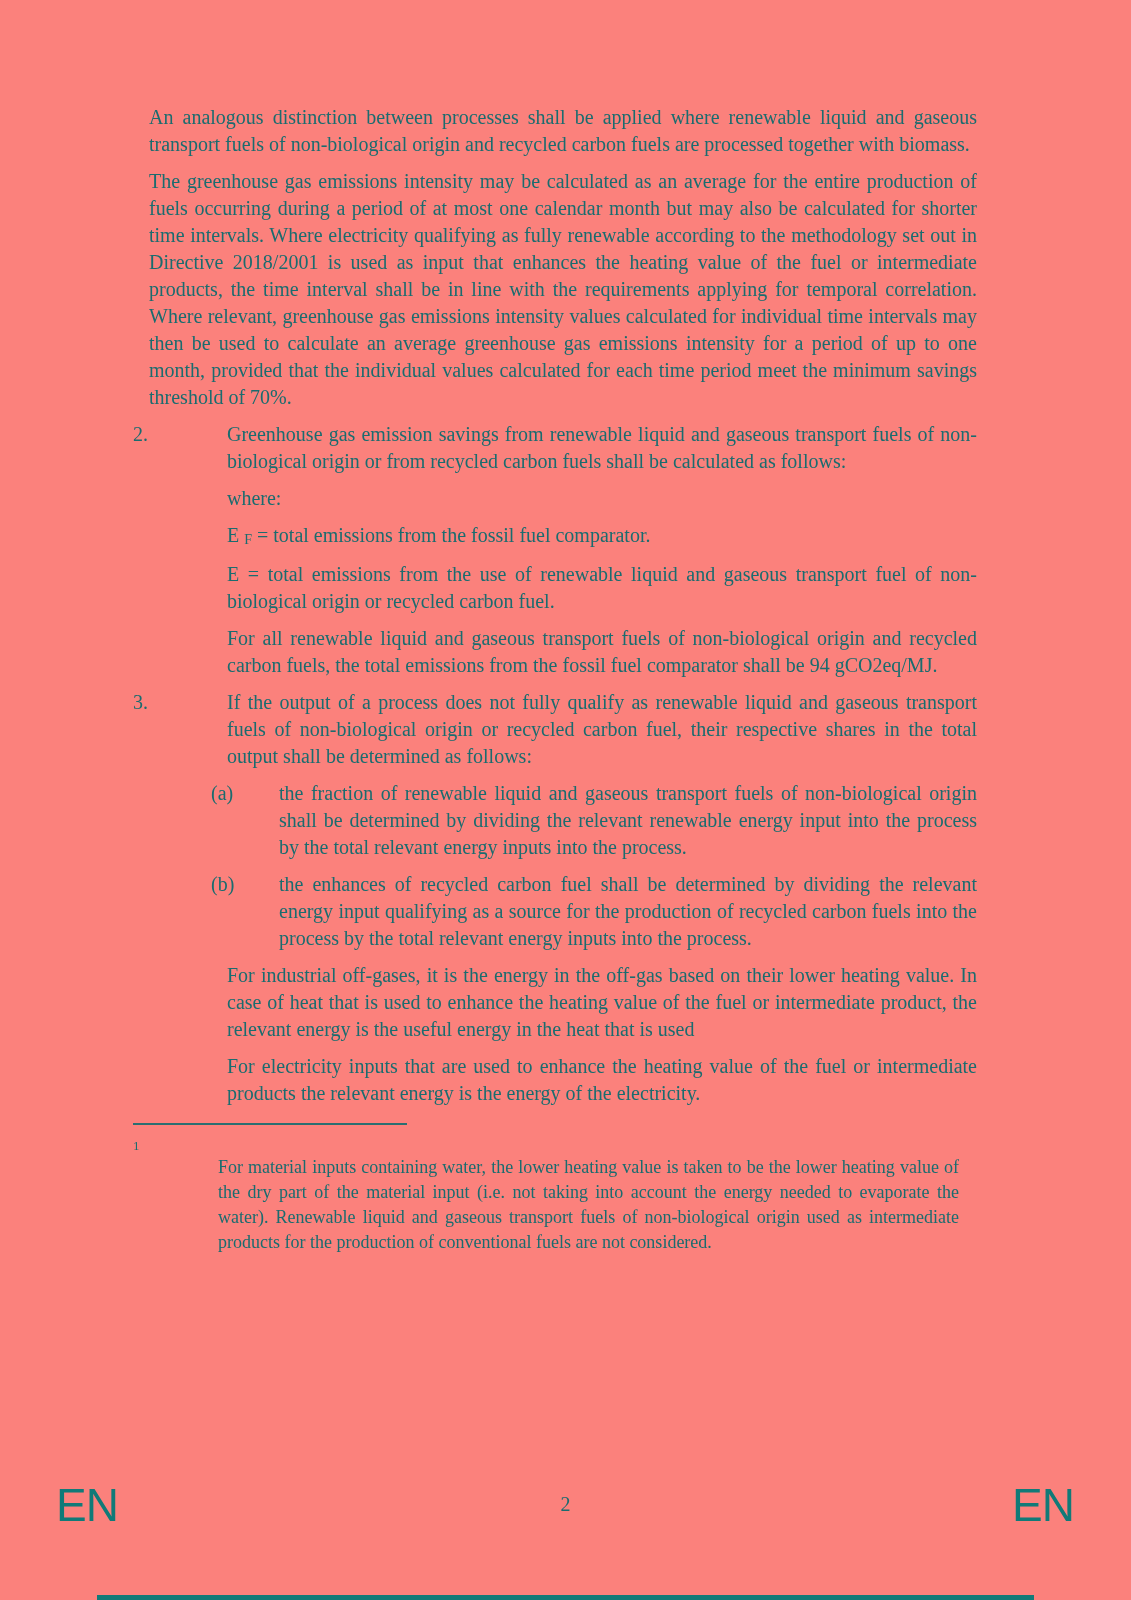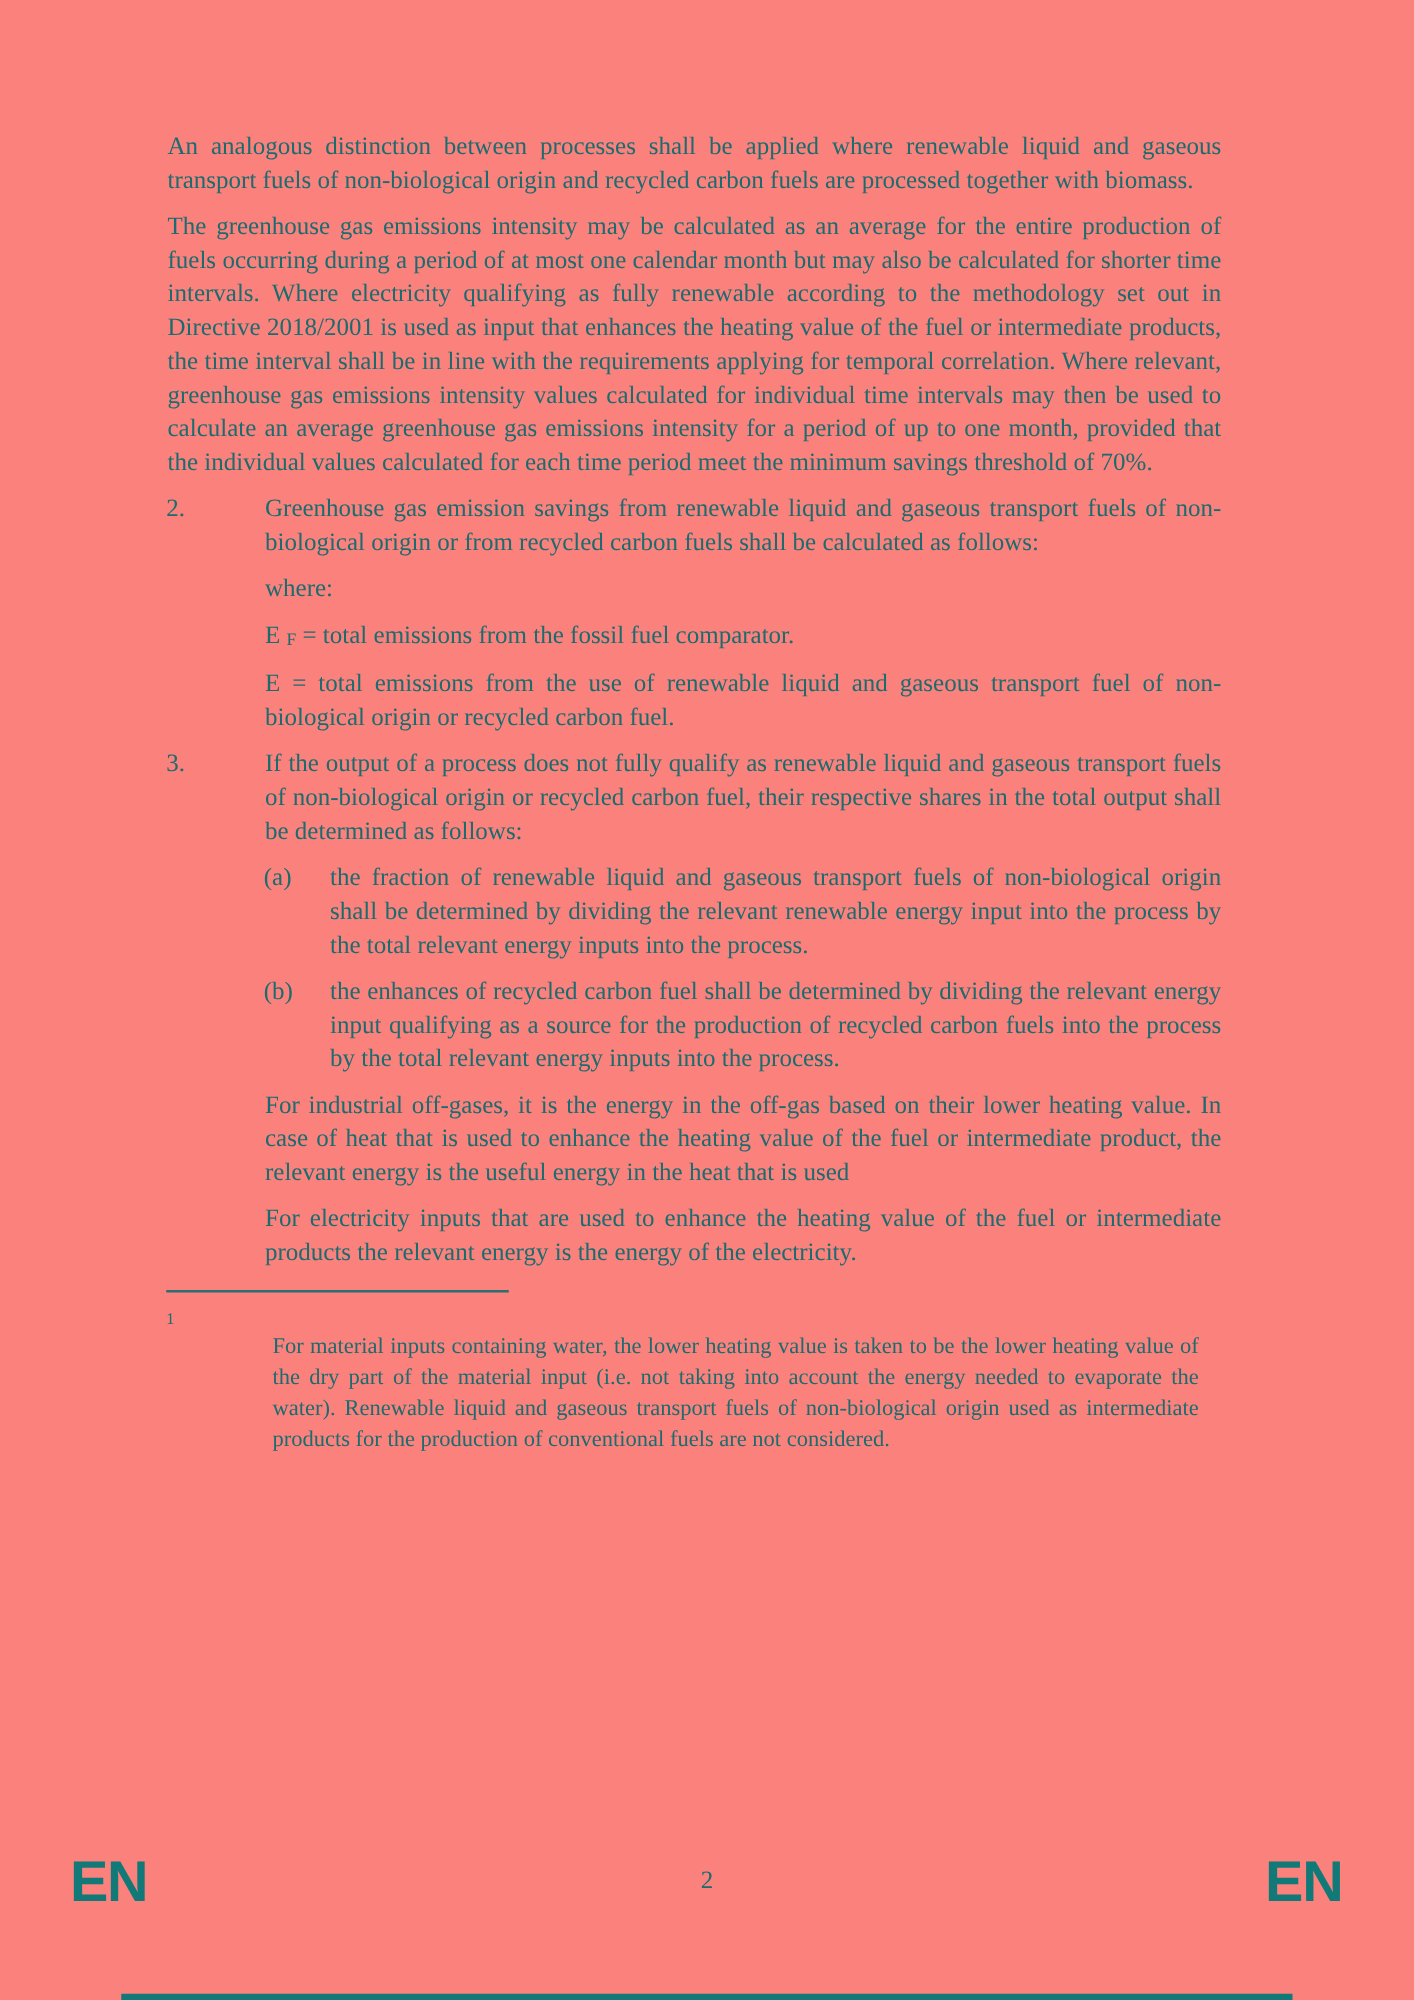--- a/index.html
+++ b/index.html
@@ -19,21 +19,21 @@
     font-family: "Liberation Serif", serif;
     color: var(--ink);
   }
   .content {
     position: absolute;
     left: 133px;
     top: 104px;
     width: 844px;
   }
   p.body {
-    margin: 0 0 10px 1px;
+    margin: 0 0 10px 16px;
     font-size: 20px;
     line-height: 27px;
     text-align: justify;
   }
   .hang { margin-left: 78px; }
   section.numbered {
     display: grid;
     grid-template-columns: 78px 1fr;
     align-items: start;
   }
@@ -63,21 +63,21 @@
   .fn-text {
     margin: 18px;
     font-size: 18px;
     line-height: 25px;
     text-align: justify;
     max-width: 788px;
   }
   .footer-en {
     position: absolute;
     font-family: "Liberation Sans", sans-serif;
-    font-weight: bold;
+    font-weight: normal;
     font-size: 46px;
     line-height: 46px;
     letter-spacing: -1px;
     color: var(--footer-ink);
   }
   .footer-en.left { left: 56px; top: 1482px; }
   .footer-en.right { right: 57px; top: 1482px; }
   .pageno {
     position: absolute;
     left: 0;
@@ -106,20 +106,21 @@
 
     <p class="body hang">The greenhouse gas emissions intensity may be calculated as an average for the entire production of fuels occurring during a period of at most one calendar month but may also be calculated for shorter time intervals. Where electricity qualifying as fully renewable according to the methodology set out in Directive 2018/2001 is used as input that enhances the heating value of the fuel or intermediate products, the time interval shall be in line with the requirements applying for temporal correlation. Where relevant, greenhouse gas emissions intensity values calculated for individual time intervals may then be used to calculate an average greenhouse gas emissions intensity for a period of up to one month, provided that the individual values calculated for each time period meet the minimum savings threshold of 70%.</p>
 
     <section class="numbered">
       <span class="num">2.</span>
       <div class="ntext">
         <p class="body">Greenhouse gas emission savings from renewable liquid and gaseous transport fuels of non-biological origin or from recycled carbon fuels shall be calculated as follows:</p>
         <p class="body">where:</p>
         <p class="body"><span>E </span><span class="sub">F</span><span> = total emissions from the fossil fuel comparator.</span></p>
         <p class="body">E = total emissions from the use of renewable liquid and gaseous transport fuel of non-biological origin or recycled carbon fuel.</p>
+        <p class="body">For all renewable liquid and gaseous transport fuels of non-biological origin and recycled carbon fuels, the total emissions from the fossil fuel comparator shall be 94 gCO2eq/MJ.</p>
       </div>
     </section>
 
     <section class="numbered">
       <span class="num">3.</span>
       <div class="ntext">
         <p class="body">If the output of a process does not fully qualify as renewable liquid and gaseous transport fuels of non-biological origin or recycled carbon fuel, their respective shares in the total output shall be determined as follows:</p>
         <div class="lettered">
           <span class="letter">(a)</span>
           <p class="body">the fraction of renewable liquid and gaseous transport fuels of non-biological origin shall be determined by dividing the relevant renewable energy input into the process by the total relevant energy inputs into the process.</p>

